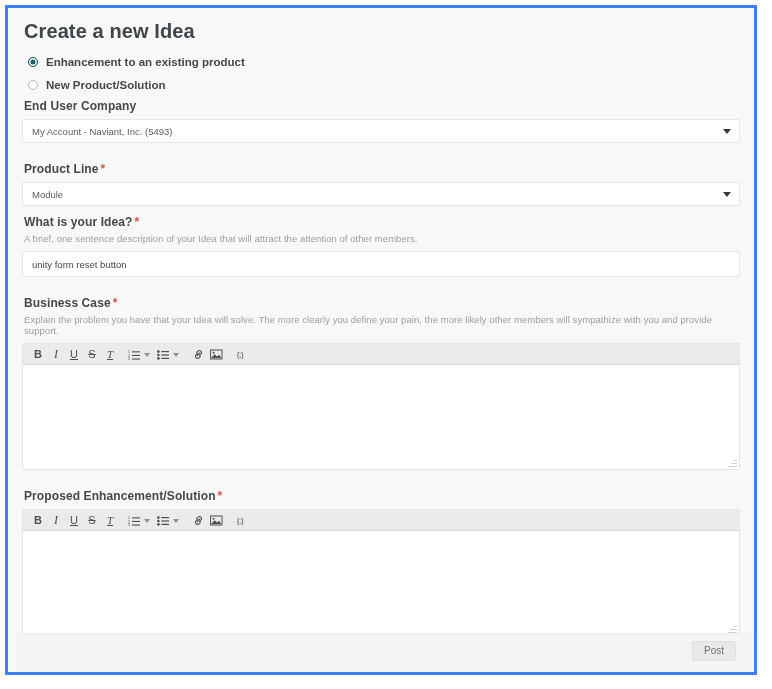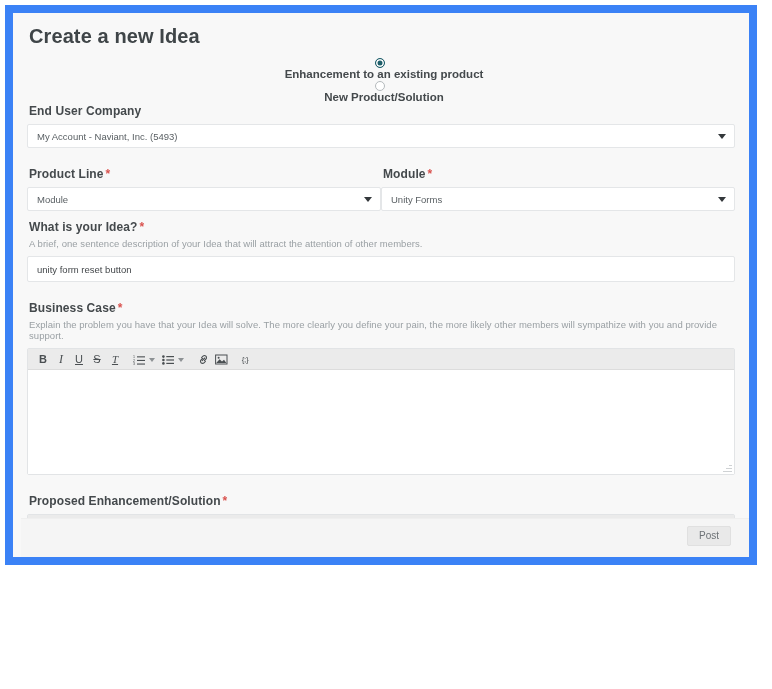--- a/index.html
+++ b/index.html
@@ -12,22 +12,22 @@
     height: 689px;
     background: #ffffff;
     font-family: "Liberation Sans", sans-serif;
     overflow: hidden;
   }
   .screen-frame {
     position: absolute;
     left: 5px;
     top: 5px;
     width: 752px;
-    height: 560px;
-    border: 8px solid #3b82f6;
+    height: 670px;
+    border: 3px solid #3b82f6;
     box-sizing: border-box;
     background: #0f766e;
     overflow: hidden;
   }
   .page {
     position: absolute;
     left: 0; top: 0; right: 0; bottom: 0;
     background: #f8f8f8;
     padding: 10px 14px 0 14px;
     box-sizing: border-box;
@@ -42,21 +42,20 @@
     margin: 2px 0 10px 2px;
   }
 
   
   .radio-group { margin: 0 0 4px 6px; }
   .radio-row {
     display: flex;
     align-items: center;
     height: 18px;
     margin-bottom: 5px;
-    flex-direction: column;
   }
   .radio-mark {
     width: 10px;
     height: 10px;
     border-radius: 50%;
     box-sizing: border-box;
     margin-right: 8px;
     flex: 0 0 auto;
   }
   .radio-mark.checked {
@@ -257,29 +256,20 @@
     <div class="two-col">
       <div class="field">
         <div class="field-label">
           <span>Product Line</span><span class="req">*</span>
         </div>
         <div class="control">
           <span class="value">Module</span>
           <span class="caret"></span>
         </div>
       </div>
-      <div class="field">
-        <div class="field-label">
-          <span>Module</span><span class="req">*</span>
-        </div>
-        <div class="control">
-          <span class="value">Unity Forms</span>
-          <span class="caret"></span>
-        </div>
-      </div>
     </div>
 
     <div class="field">
       <div class="field-label">
         <span>What is your Idea?</span><span class="req">*</span>
       </div>
       <div class="field-help">A brief, one sentence description of your Idea that will attract the attention of other members.</div>
       <div class="control text-input">
         <span class="value">unity form reset button</span>
       </div>

